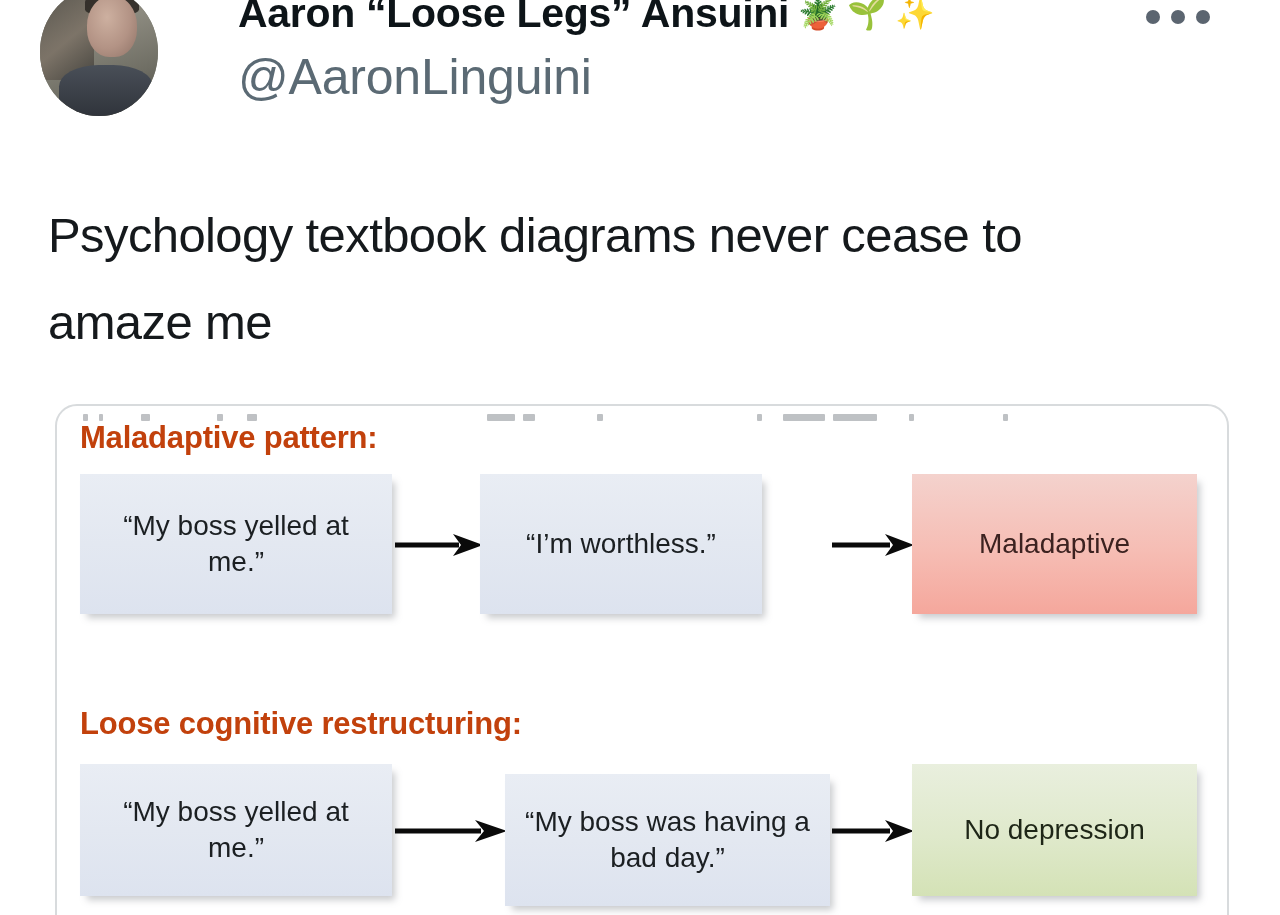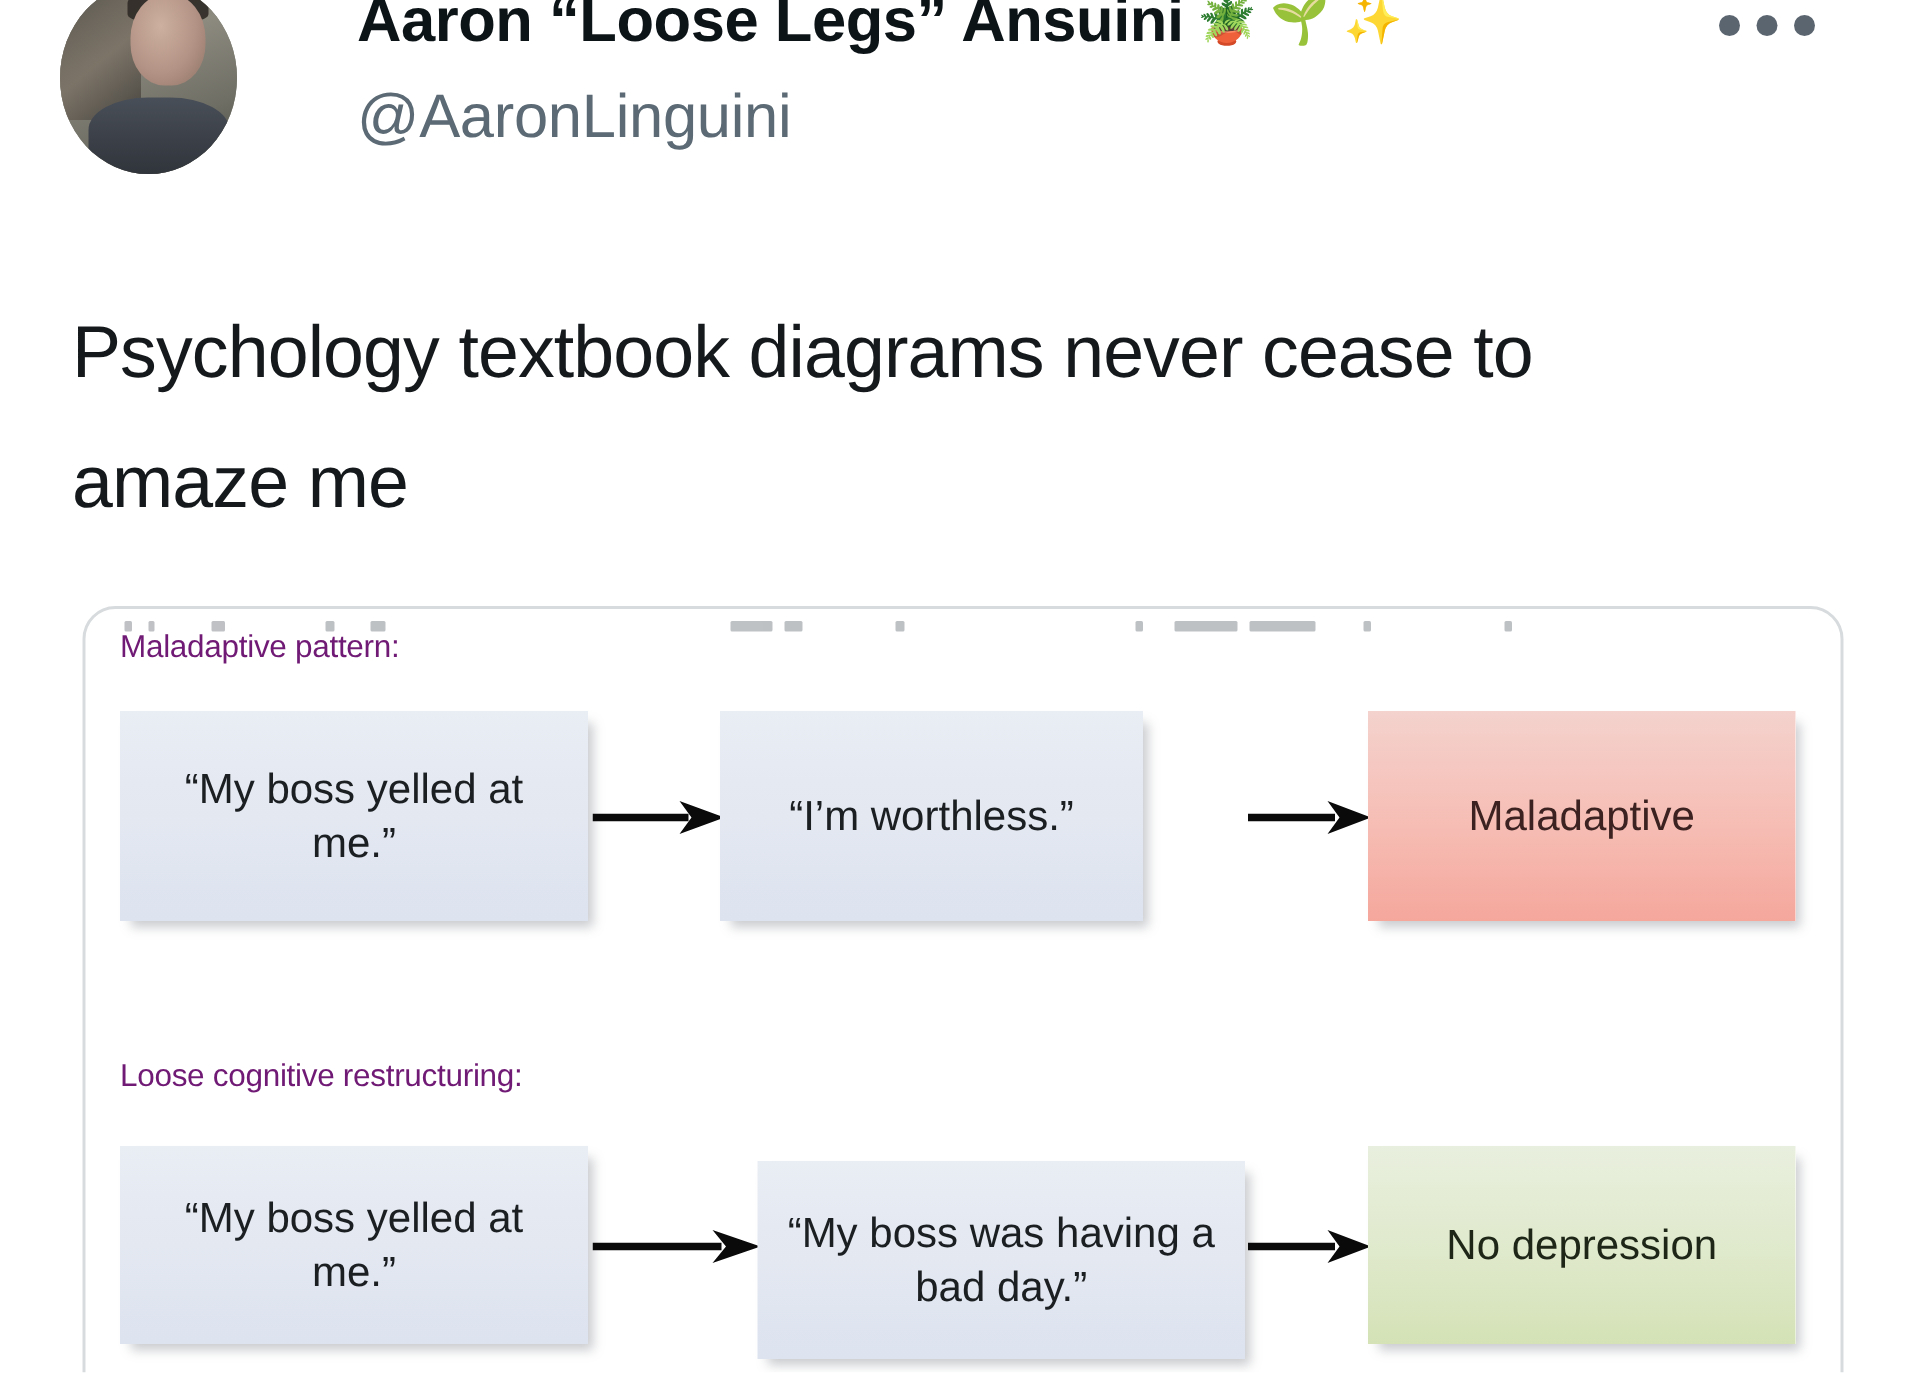--- a/index.html
+++ b/index.html
@@ -102,21 +102,21 @@
   }
   .emoji {
     font-size: 32px;
     line-height: 1;
     display: inline-block;
   }
   .handle {
     position: absolute;
     left: 238px;
     top: 52px;
-    font-size: 41px;
+    font-size: 50px;
     color: #5b6a74;
     letter-spacing: -0.2px;
     line-height: 50px;
     white-space: nowrap;
   }
 
   .more-menu {
     position: absolute;
     left: 1146px;
     top: 6px;
@@ -182,23 +182,23 @@
     left: 0;
     width: 100%;
   }
   .section-1 { top: 14px; }
   .section-2 { top: 300px; }
 
   .section-label {
     position: absolute;
     left: 23px;
     top: 0;
-    font-size: 21px;
-    font-weight: normal;
-    color: #701a75;
+    font-size: 31px;
+    font-weight: bold;
+    color: #c2410c;
     letter-spacing: -0.2px;
     white-space: nowrap;
   }
 
   .flow-row {
     position: absolute;
     left: 0;
     top: 48px;
     width: 100%;
     height: 160px;

